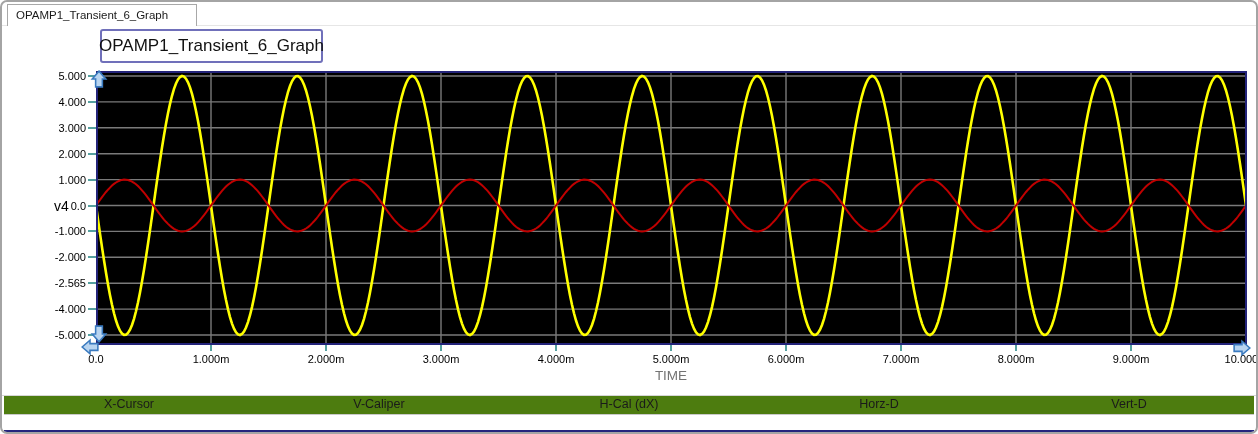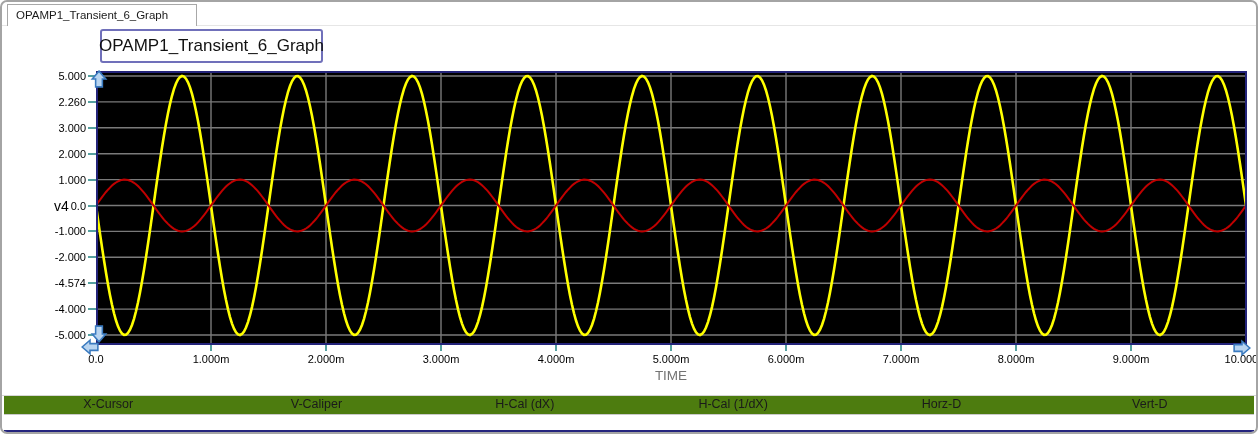--- a/index.html
+++ b/index.html
@@ -41,28 +41,28 @@
   <div class="tabstrip-line"></div>
 
   <div class="title-box">
     <span>OPAMP1_Transient_6_Graph</span>
   </div>
 
   <div class="vlabel">v4</div>
 
   <div id="y-labels">
       <div class="ylab" style="left: 22px; top: 67px;">5.000</div>
-      <div class="ylab" style="left: 22px; top: 92.9px;">2.260</div>
+      <div class="ylab" style="left: 22px; top: 92.9px;">4.000</div>
       <div class="ylab" style="left: 22px; top: 118.8px;">3.000</div>
       <div class="ylab" style="left: 22px; top: 144.7px;">2.000</div>
       <div class="ylab" style="left: 22px; top: 170.6px;">1.000</div>
       <div class="ylab" style="left: 22px; top: 196.5px;">0.0</div>
       <div class="ylab" style="left: 22px; top: 222.4px;">-1.000</div>
       <div class="ylab" style="left: 22px; top: 248.3px;">-2.000</div>
-      <div class="ylab" style="left: 22px; top: 274.2px;">-4.574</div>
+      <div class="ylab" style="left: 22px; top: 274.2px;">-2.565</div>
       <div class="ylab" style="left: 22px; top: 300.1px;">-4.000</div>
       <div class="ylab" style="left: 22px; top: 326px;">-5.000</div>
     </div>
   <div id="y-ticks">
       <div class="ytick" style="top: 73px; background: rgb(85, 160, 160);"></div>
       <div class="ytick" style="top: 98.9px; background: rgb(85, 160, 160);"></div>
       <div class="ytick" style="top: 124.8px; background: rgb(85, 160, 160);"></div>
       <div class="ytick" style="top: 150.7px; background: rgb(85, 160, 160);"></div>
       <div class="ytick" style="top: 176.6px; background: rgb(85, 160, 160);"></div>
       <div class="ytick" style="top: 202.5px; background: rgb(85, 160, 160);"></div>
@@ -144,20 +144,19 @@
   </svg>
   <svg class="arrow" style="left:1231px; top:337px;" viewBox="0 0 16 16">
     <polygon points="15,8 8,2 8,5 1,5 1,11 8,11 8,14" class="arr" fill="#b8d4f0" stroke="#3a7abf" stroke-width="1.4"></polygon>
   </svg>
 
   <div class="statusbar-divider"></div>
   <div class="status-row status-header" id="status-header">
       <div class="status-cell">X-Cursor</div>
       <div class="status-cell">V-Caliper</div>
       <div class="status-cell">H-Cal (dX)</div>
-      <div class="status-cell">H-Cal (1/dX)</div>
       <div class="status-cell">Horz-D</div>
       <div class="status-cell">Vert-D</div>
     </div>
   <div class="bottom-navy"></div>
   <div class="bottom-gap"></div>
 
 </div>
 
 </body></html>

